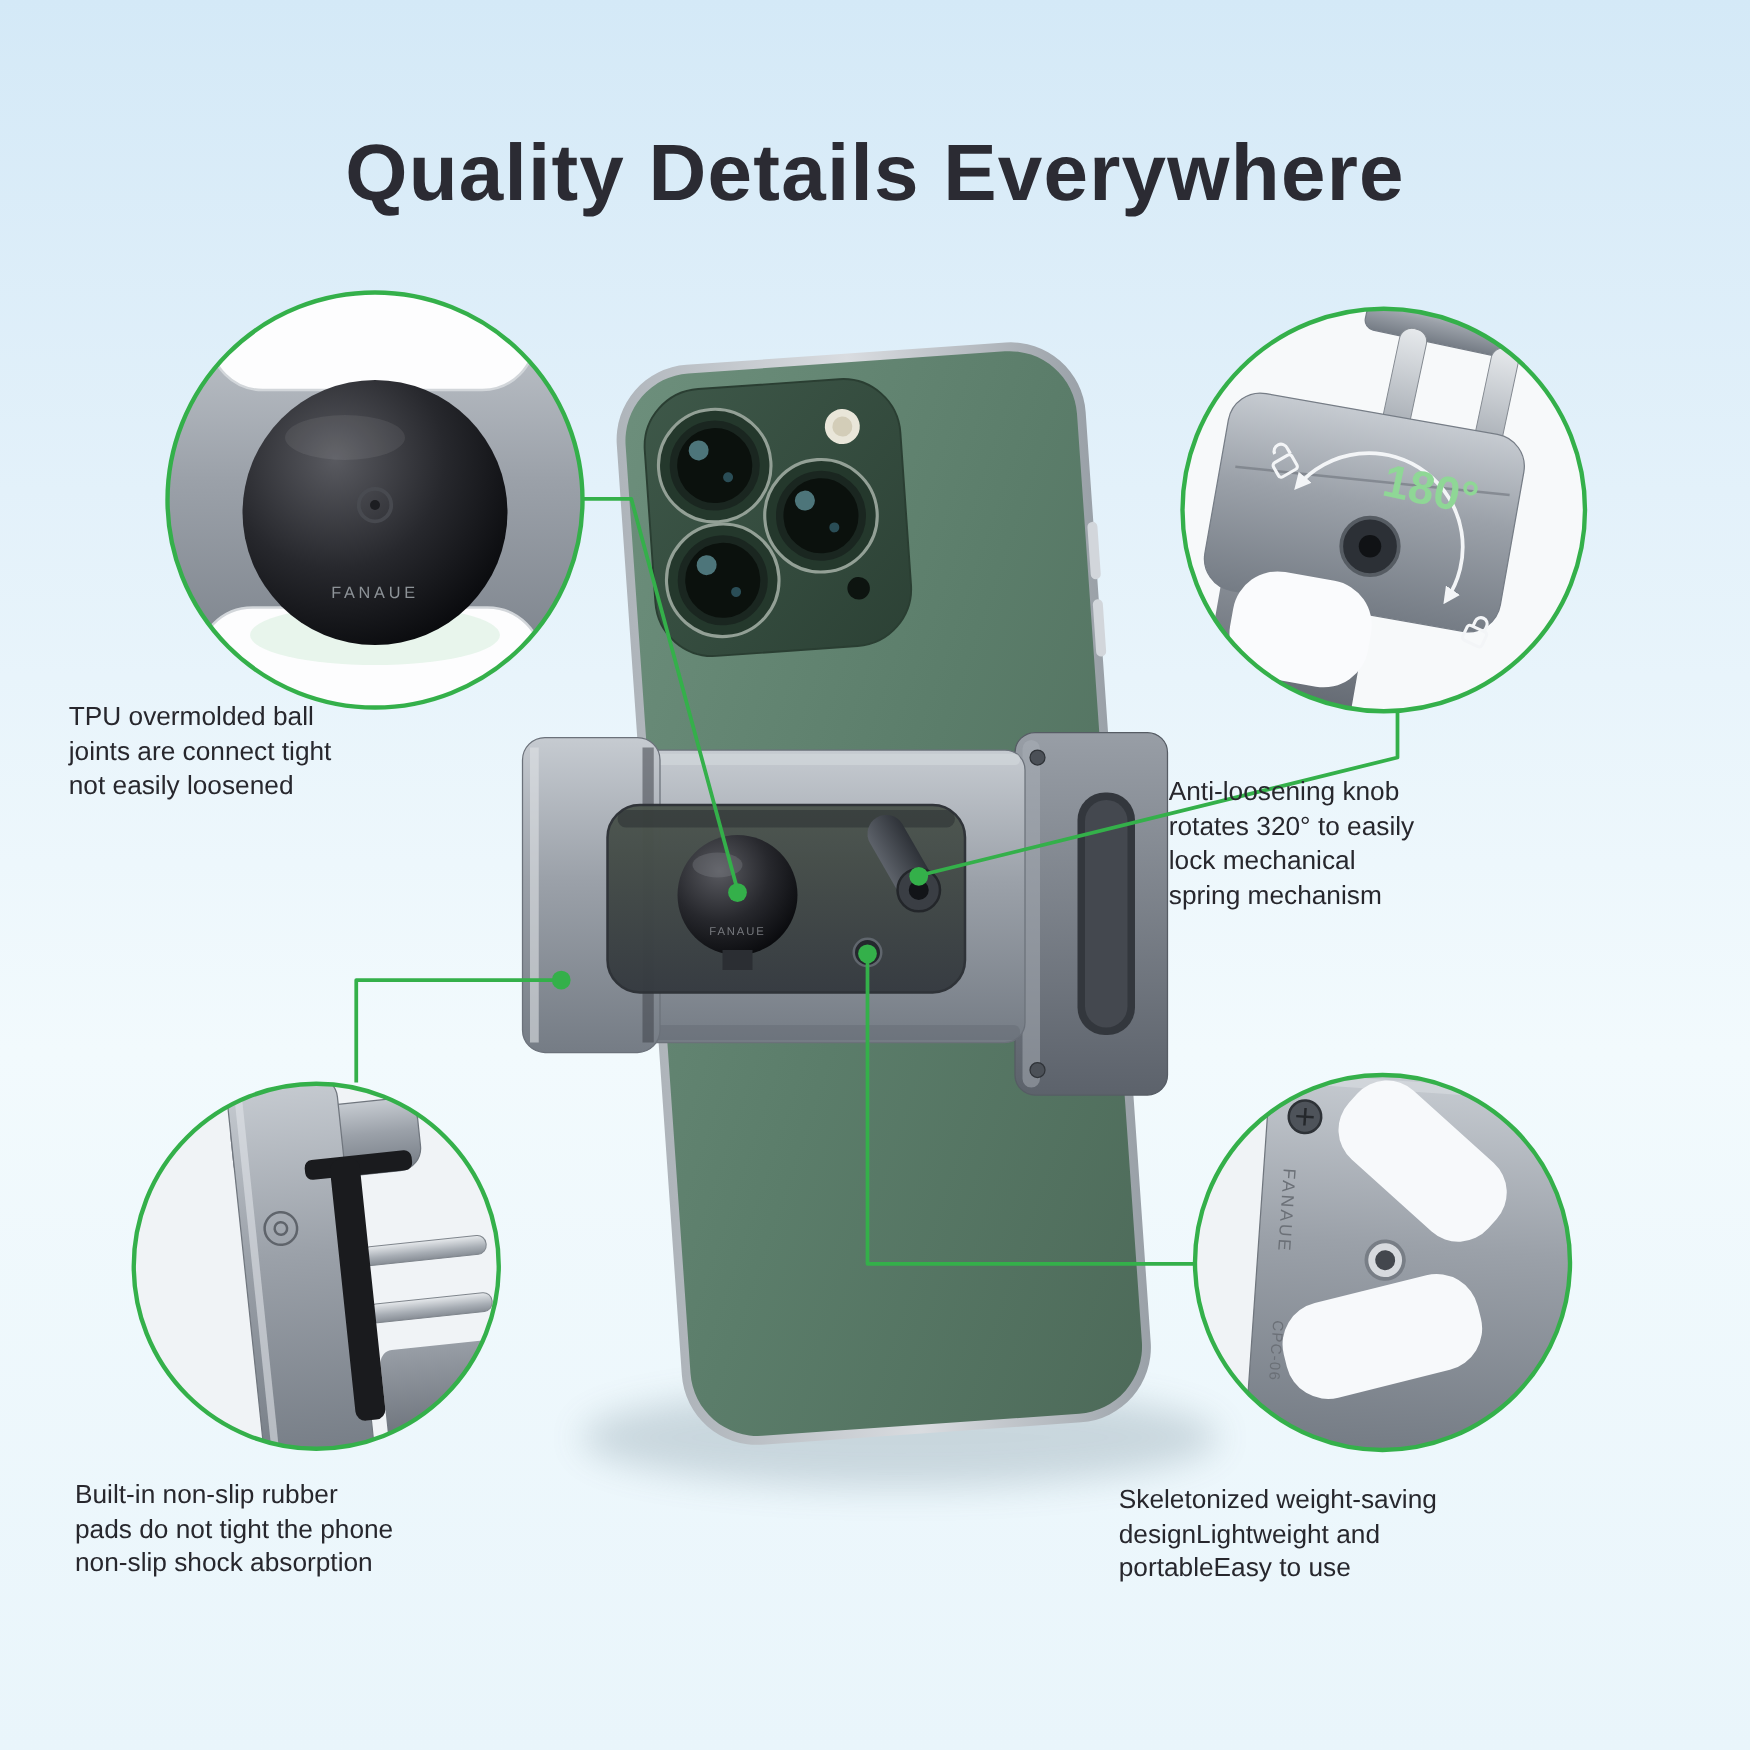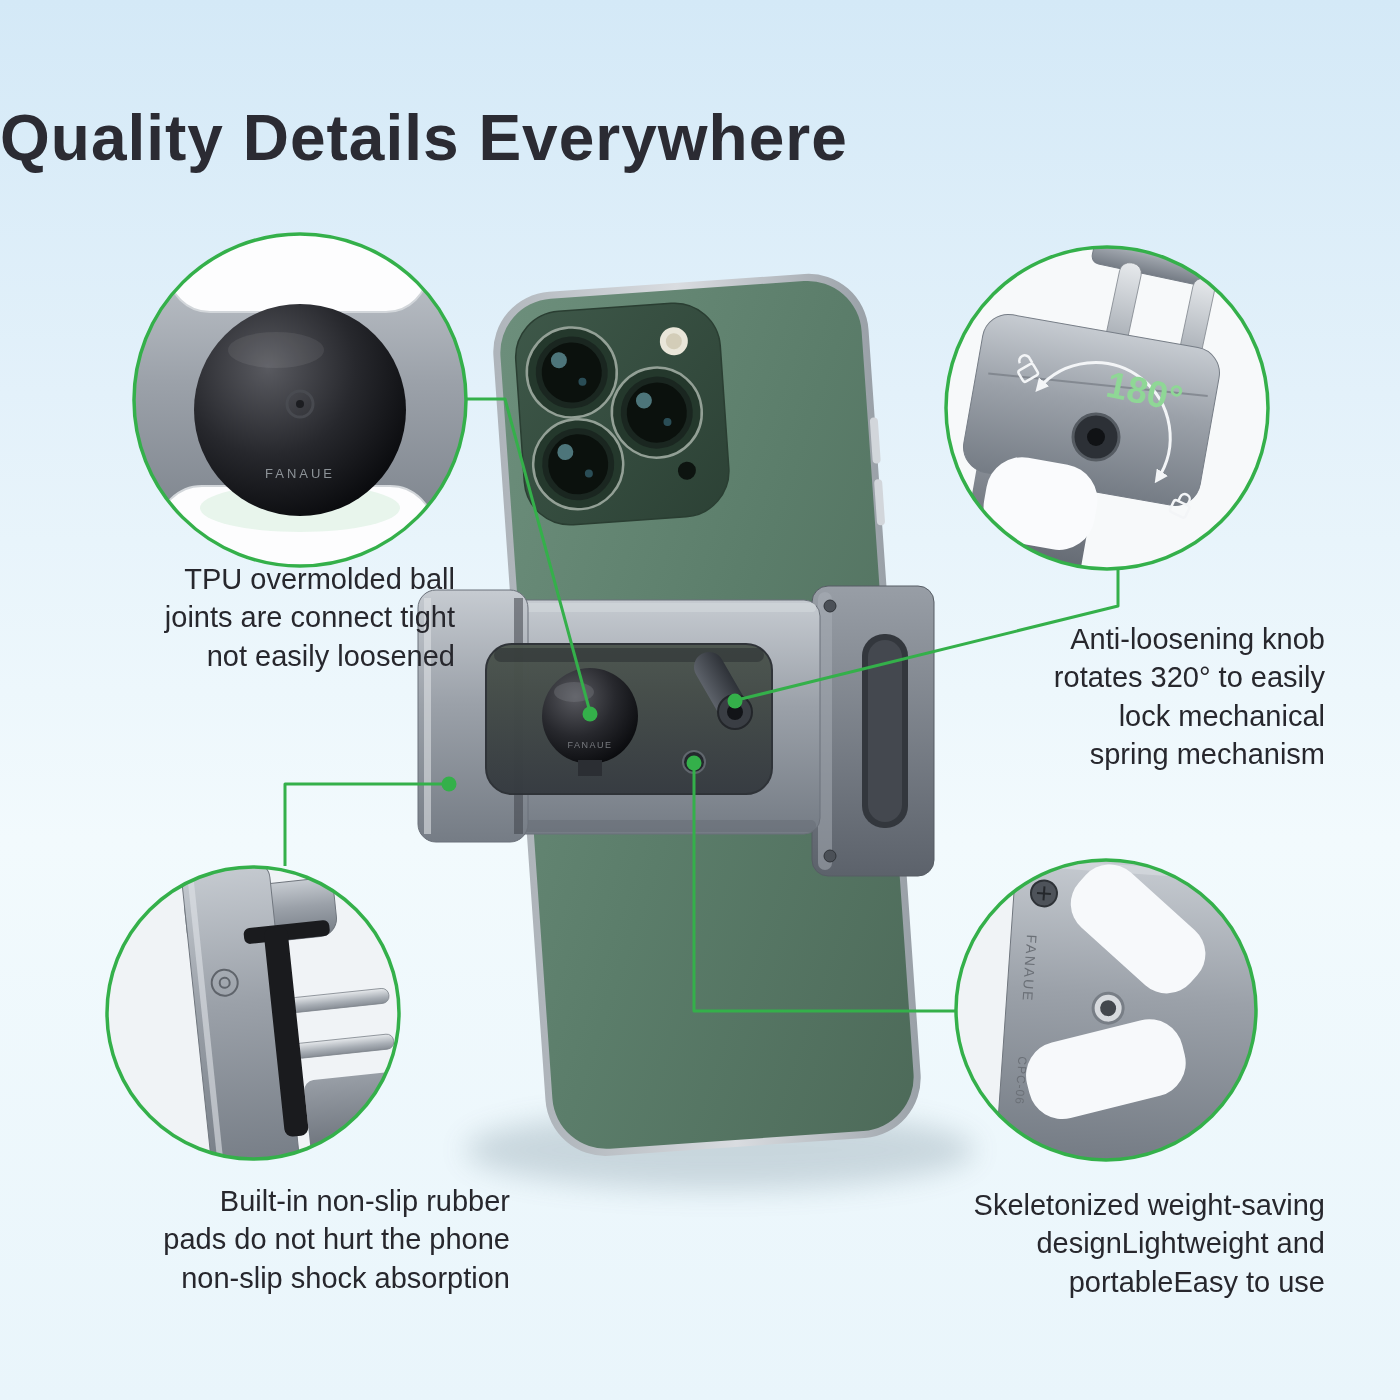--- a/index.html
+++ b/index.html
@@ -2,26 +2,26 @@
 <html><head>
 <meta charset="utf-8">
 <style>
   html,body{margin:0;padding:0;}
   body{font-family:"Liberation Sans",sans-serif;}
   .stage{
     position:relative;width:1400px;height:1400px;overflow:hidden;
     background:linear-gradient(180deg,#d4e9f7 0%,#e3f1fa 28%,#f2fafd 60%,#e9f5fb 100%);
   }
   .page-title{
-    position:absolute;top:58px;left:0;right:0;text-align:left;
+    position:absolute;top:58px;left:0;right:0;text-align:center;
     font-size:64px;font-weight:800;letter-spacing:1px;color:#2b2b33;
   }
   .caption{
-    position:absolute;text-align:right;white-space:pre-line;
-    font-size:29px;line-height:1.32;color:#27272d;
+    position:absolute;text-align:left;white-space:pre-line;
+    font-size:21px;line-height:1.32;color:#27272d;
   }
   #cap-ball{left:55px;top:560px;width:400px;}
   #cap-knob{left:935px;top:620px;width:390px;}
   #cap-pads{left:60px;top:1182px;width:450px;}
   #cap-skel{left:895px;top:1186px;width:430px;}
   svg.scene{position:absolute;left:0;top:0;}
   svg text{font-family:"Liberation Sans",sans-serif;}
 </style>
 </head>
 <body>
@@ -268,19 +268,19 @@
   <h1 class="page-title">Quality Details Everywhere</h1>
 
   <div class="caption" id="cap-ball">TPU overmolded ball
 joints are connect tight
 not easily loosened</div>
   <div class="caption" id="cap-knob">Anti-loosening knob
 rotates 320° to easily
 lock mechanical
 spring mechanism</div>
   <div class="caption" id="cap-pads">Built-in non-slip rubber
-pads do not hurt the phone
+pads do not tight the phone
 non-slip shock absorption</div>
   <div class="caption" id="cap-skel">Skeletonized weight-saving
 designLightweight and
 portableEasy to use</div>
 
 </div>
 
 </body></html>

